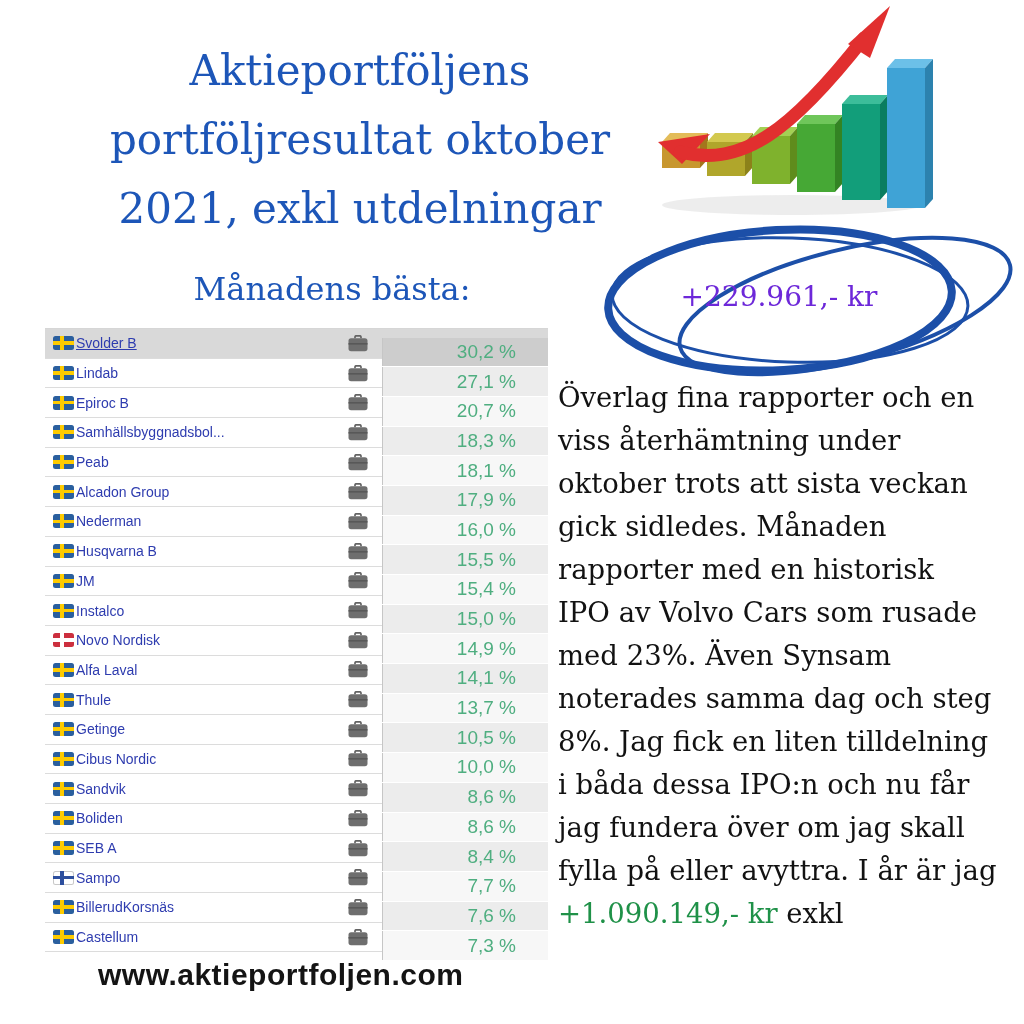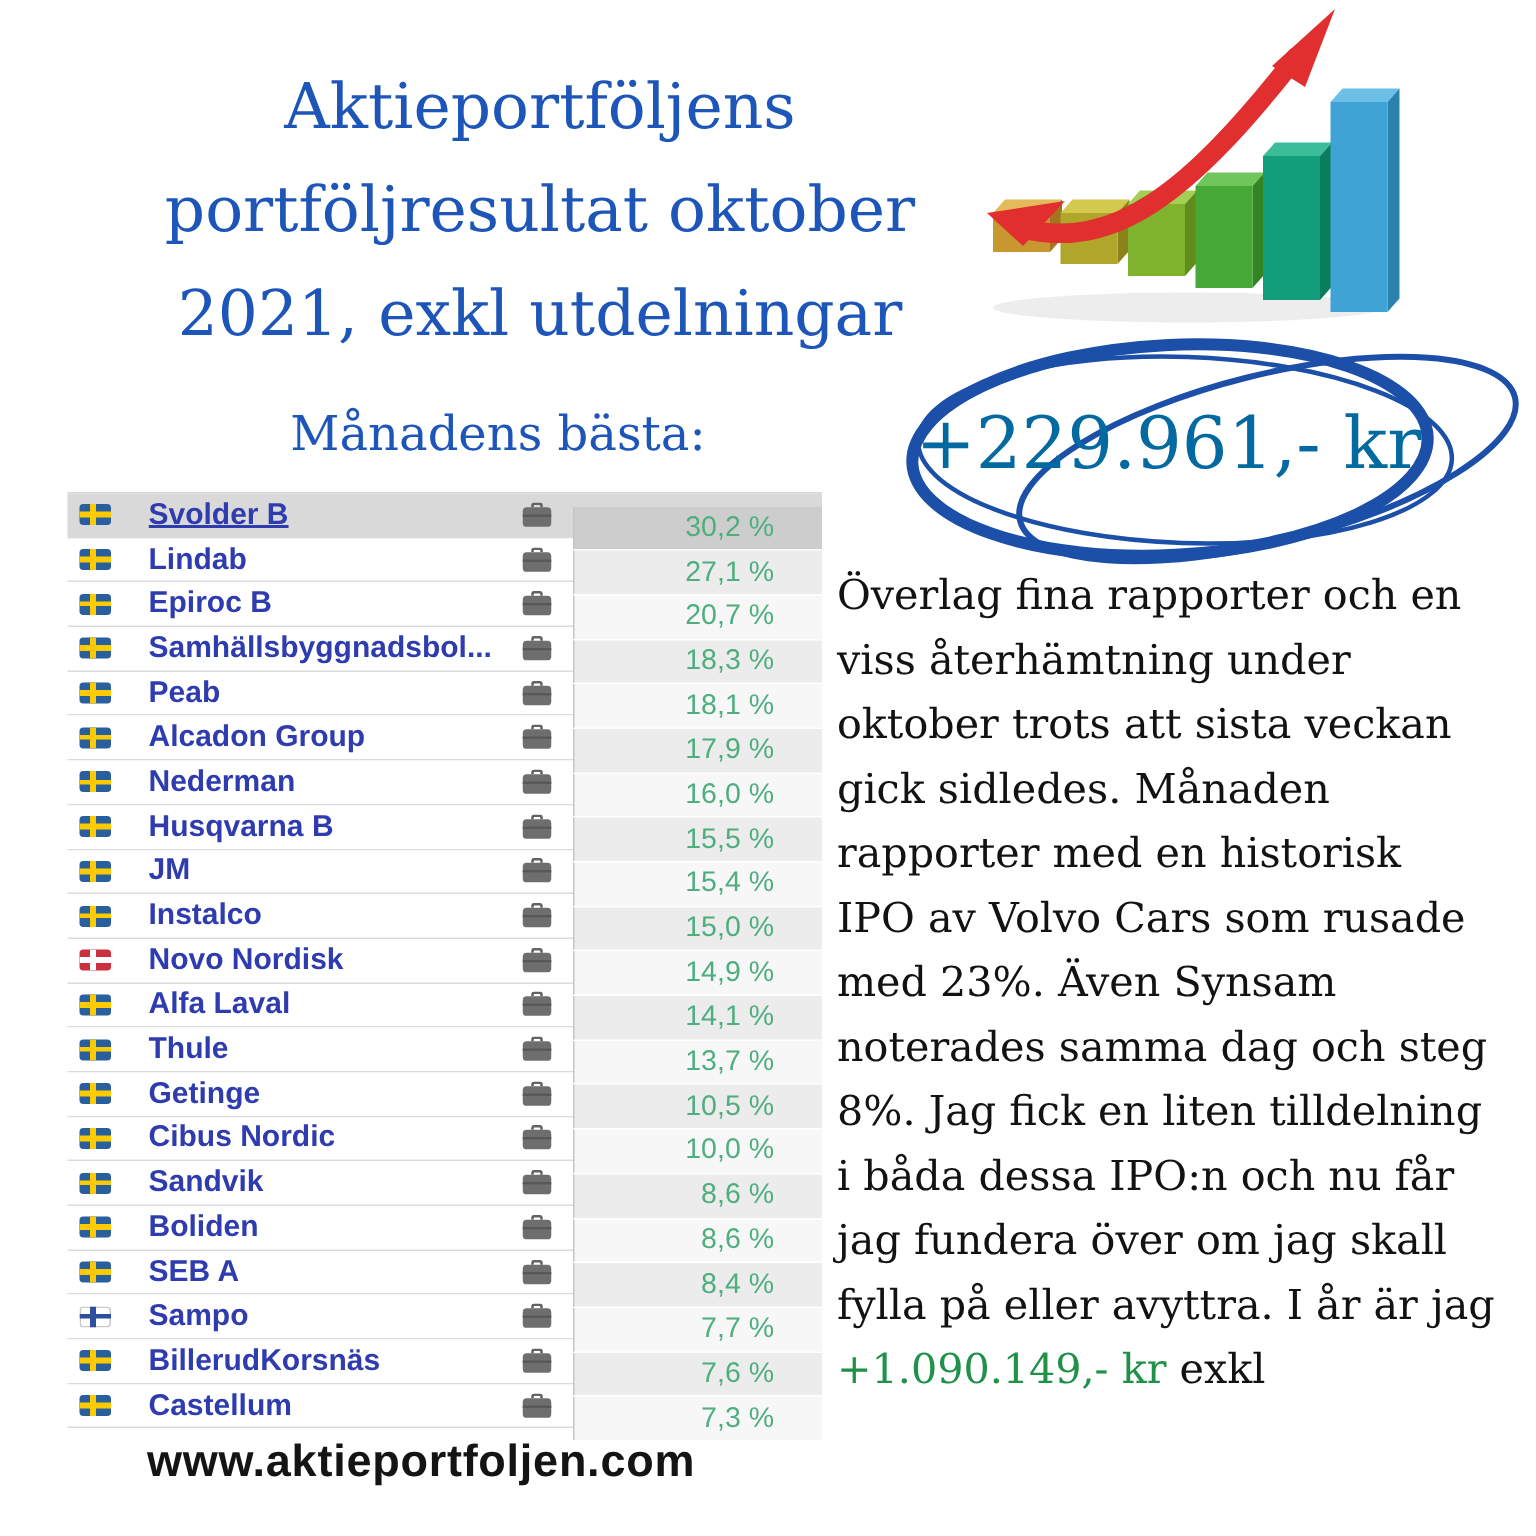--- a/index.html
+++ b/index.html
@@ -14,21 +14,21 @@
 
   
   .table{position:absolute;left:45px;top:328px;width:503px;border-top:1px solid #d6d6d6;}
   .row{display:flex;align-items:center;height:28.7px;border-bottom:1px solid #dcdcdc;background:#ffffff;}
   .flag{width:21px;height:14px;border-radius:2.5px;position:relative;overflow:hidden;flex:none;margin-left:8px;}
   .flag::before{content:"";position:absolute;left:31%;top:0;width:20%;height:100%;background:var(--cross);}
   .flag::after{content:"";position:absolute;top:36%;left:0;width:100%;height:26%;background:var(--cross);}
   .flag[data-flag="se"]{background:#2a5f9e;--cross:#fecb00;}
   .flag[data-flag="dk"]{background:#cc2f3e;--cross:#ffffff;}
   .flag[data-flag="fi"]{background:#ffffff;--cross:#2d4f9e;box-shadow:inset 0 0 0 1px #c9c9c9;}
-  .stock-name{color:#2e3caf;font-size:20px;font-weight:bold;margin-left:25px;flex:1;
+  .stock-name{color:#2e3caf;font-size:14px;font-weight:normal;margin-left:2px;flex:1;
               white-space:nowrap;overflow:hidden;}
   .briefcase{flex:none;width:22px;margin-right:12px;display:flex;align-items:center;}
   .pct-cell{flex:none;width:166px;height:100%;display:flex;align-items:center;justify-content:flex-end;
             padding-right:32px;box-sizing:border-box;border-left:1px solid #c6c6c6;
             color:#4fae80;font-size:19px;margin-top:17px;}
   .row:nth-child(even) .pct-cell{background:#ececec;}
   .row:nth-child(odd) .pct-cell{background:#f7f7f7;}
   .row.selected{background:#d9d9d9;}
   .row.selected .pct-cell{background:#cdcdcd;}
   .row.selected .stock-name{text-decoration:underline;}
@@ -37,21 +37,21 @@
   .website{position:absolute;left:98px;top:958px;font-size:30px;font-weight:bold;color:#141414;
            letter-spacing:.5px;}
 
   
   .chart3d{position:absolute;left:652px;top:0;width:286px;height:222px;}
 
   
   .circle-wrap{position:absolute;left:590px;top:216px;width:445px;height:170px;}
   .circle-wrap svg{position:absolute;left:0;top:0;}
   .amount{position:absolute;left:0;top:0;width:378px;height:160px;display:flex;align-items:center;
-          justify-content:center;font-family:"DejaVu Serif",serif;font-size:48px;color:#0369a1;}
+          justify-content:center;font-family:"DejaVu Serif",serif;font-size:28px;color:#6d28d9;}
 
   
   .paragraph{position:absolute;left:558px;top:376px;width:464px;
              font-family:"DejaVu Serif",serif;font-size:27.5px;color:#121212;line-height:43px;}
   .para-line{white-space:nowrap;}
   .green-amount{color:#1f9148;}
 </style>
 </head>
 <body>
 

